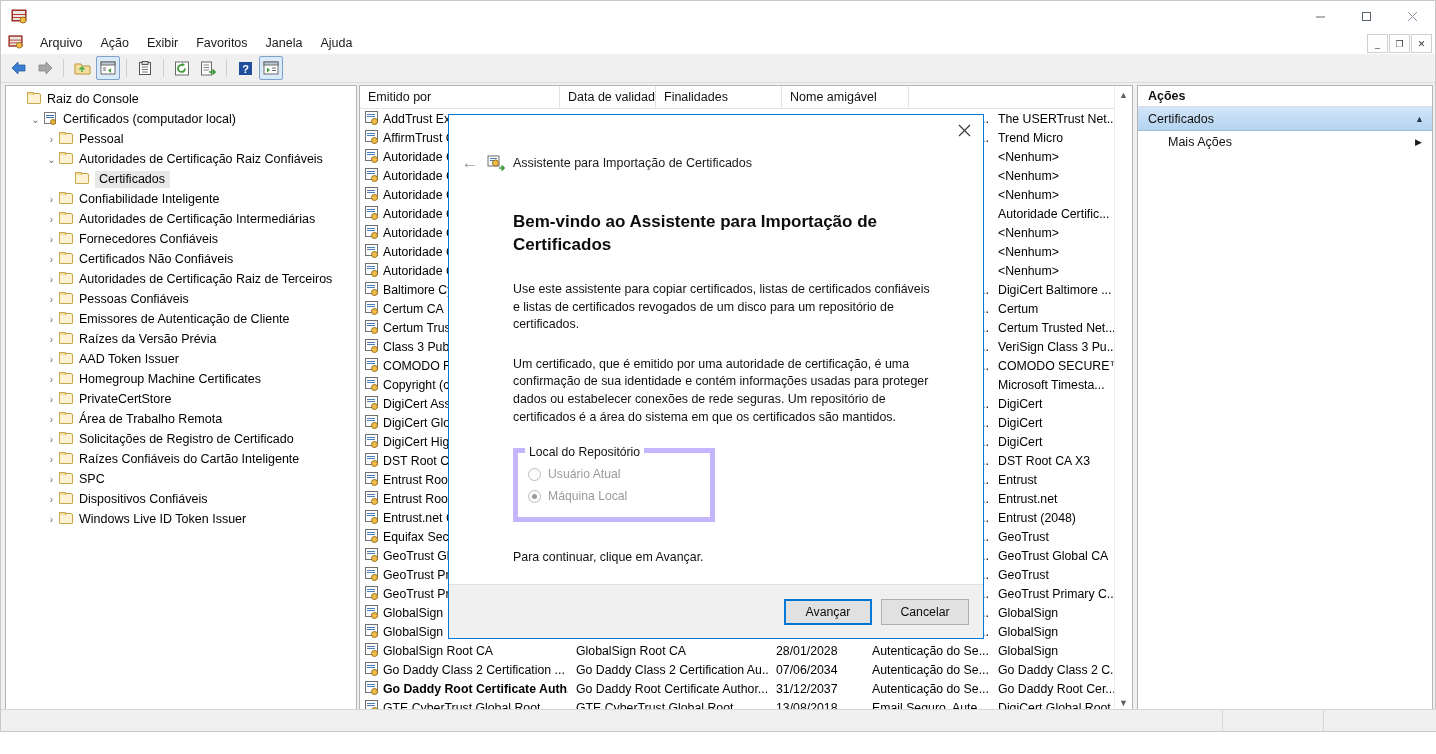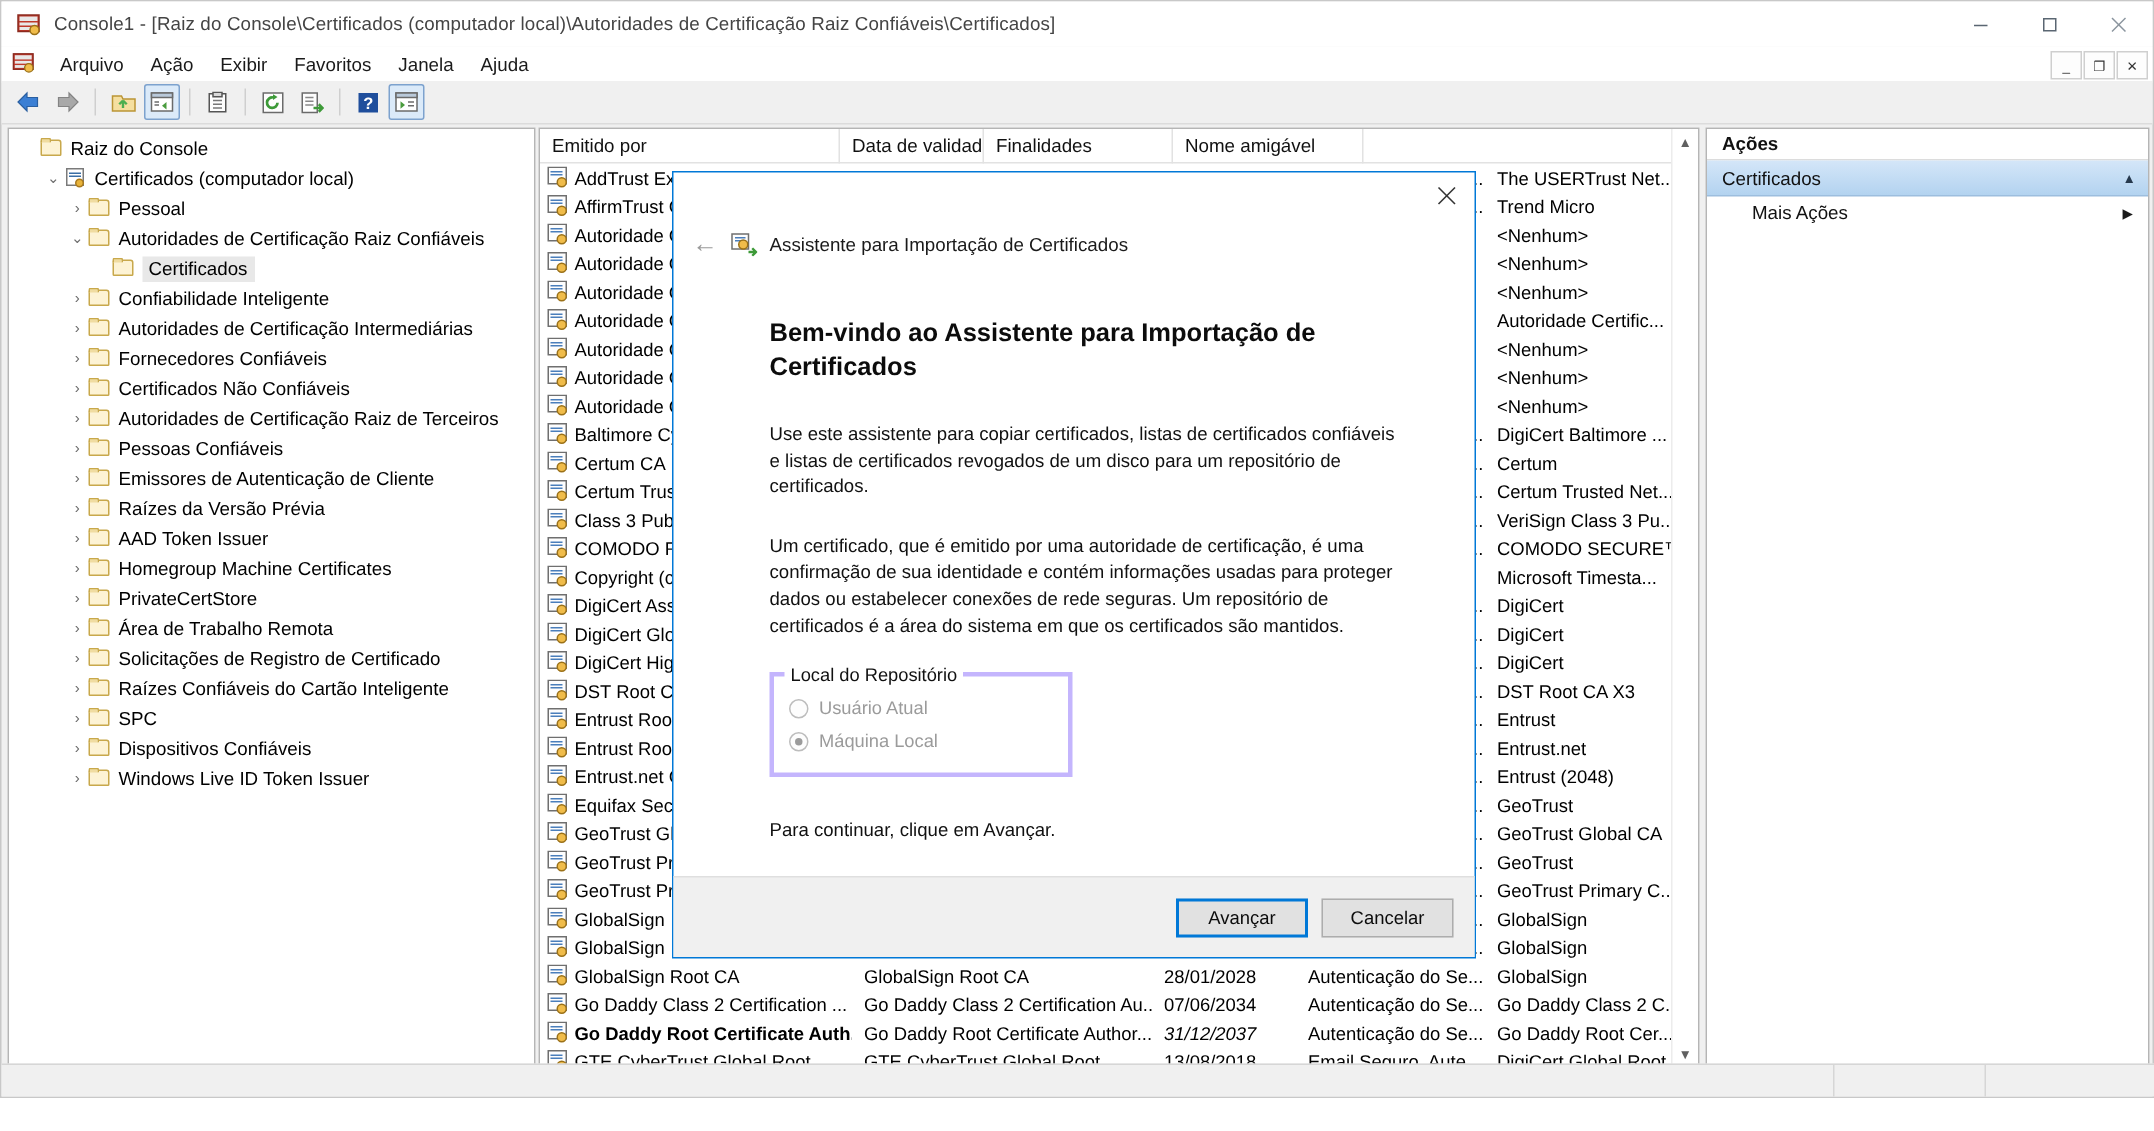--- a/index.html
+++ b/index.html
@@ -367,21 +367,21 @@
     font-size: 12.4px; color: #111;
     line-height: 1.42;
     margin-bottom: 18px;
     max-width: 425px;
   }
   .wiz-para.second { margin-top: 22px; margin-bottom: 22px; }
 
   #repo-group {
     margin-top: 5px;
     width: 202px;
-    border: 3px solid #c4b5fd;
+    border: 5px solid #c4b5fd;
     padding: 10px 10px 10px 10px;
     position: relative;
     box-sizing: border-box;
   }
   #repo-legend {
     position: absolute; left: 7px; top: -8px;
     background: #ffffff;
     padding: 0 4px;
     font-size: 12.2px;
     color: #111;
@@ -440,21 +440,20 @@
   <div id="titlebar">
     <div class="app-icon">
       <svg width="16" height="16" viewBox="0 0 16 16">
         <rect x="1" y="2" width="14" height="11" fill="#c0392b" stroke="#8b2a1f"></rect>
         <rect x="2" y="3" width="12" height="3" fill="#e8e8e8"></rect>
         <rect x="2" y="7" width="12" height="2" fill="#e8e8e8"></rect>
         <rect x="2" y="10" width="12" height="2" fill="#e8e8e8"></rect>
         <circle cx="12" cy="12" r="3" fill="#f0bc4a" stroke="#9b7118"></circle>
       </svg>
     </div>
-    <span id="title-text">Console1 - [Raiz do Console\Certificados (computador local)\Autoridades de Certificação Raiz Confiáveis\Certificados]</span>
     <div class="win-buttons">
       <div class="win-btn">
         <svg width="11" height="11" viewBox="0 0 11 11">
             <line x1="1" y1="6" x2="10" y2="6" stroke="#5a6672" stroke-width="1"></line>
           </svg>
       </div>
       <div class="win-btn">
         <svg width="11" height="11" viewBox="0 0 11 11">
             <rect x="1.5" y="1.5" width="8" height="8" fill="none" stroke="#5a6672" stroke-width="1"></rect>
           </svg>
@@ -1146,21 +1145,21 @@
           <div class="lcell" style="width: 208px; display: flex; align-items: center; padding-left: 2px; font-weight: bold;">
             <span class="cert-ico">
               <span class="pg"></span>
               <i style="top:3px;width:8px"></i>
               <i style="top:5px;width:8px"></i>
               <span class="seal"></span>
             </span>
             <span>Go Daddy Root Certificate Auth...</span>
           </div>
           <div class="lcell" style="width: 200px;">Go Daddy Root Certificate Author...</div>
-          <div class="lcell" style="width: 96px; font-style: italic;">31/12/2037</div>
+          <div class="lcell" style="width: 96px;">31/12/2037</div>
           <div class="lcell" style="width: 126px;">Autenticação do Se...</div>
           <div class="lcell" style="width: 127px;">Go Daddy Root Cer...</div>
         </div>
         <div class="lrow">
           <div class="lcell" style="width: 208px; display: flex; align-items: center; padding-left: 2px;">
             <span class="cert-ico">
               <span class="pg"></span>
               <i style="top:3px;width:8px"></i>
               <i style="top:5px;width:8px"></i>
               <span class="seal"></span>

